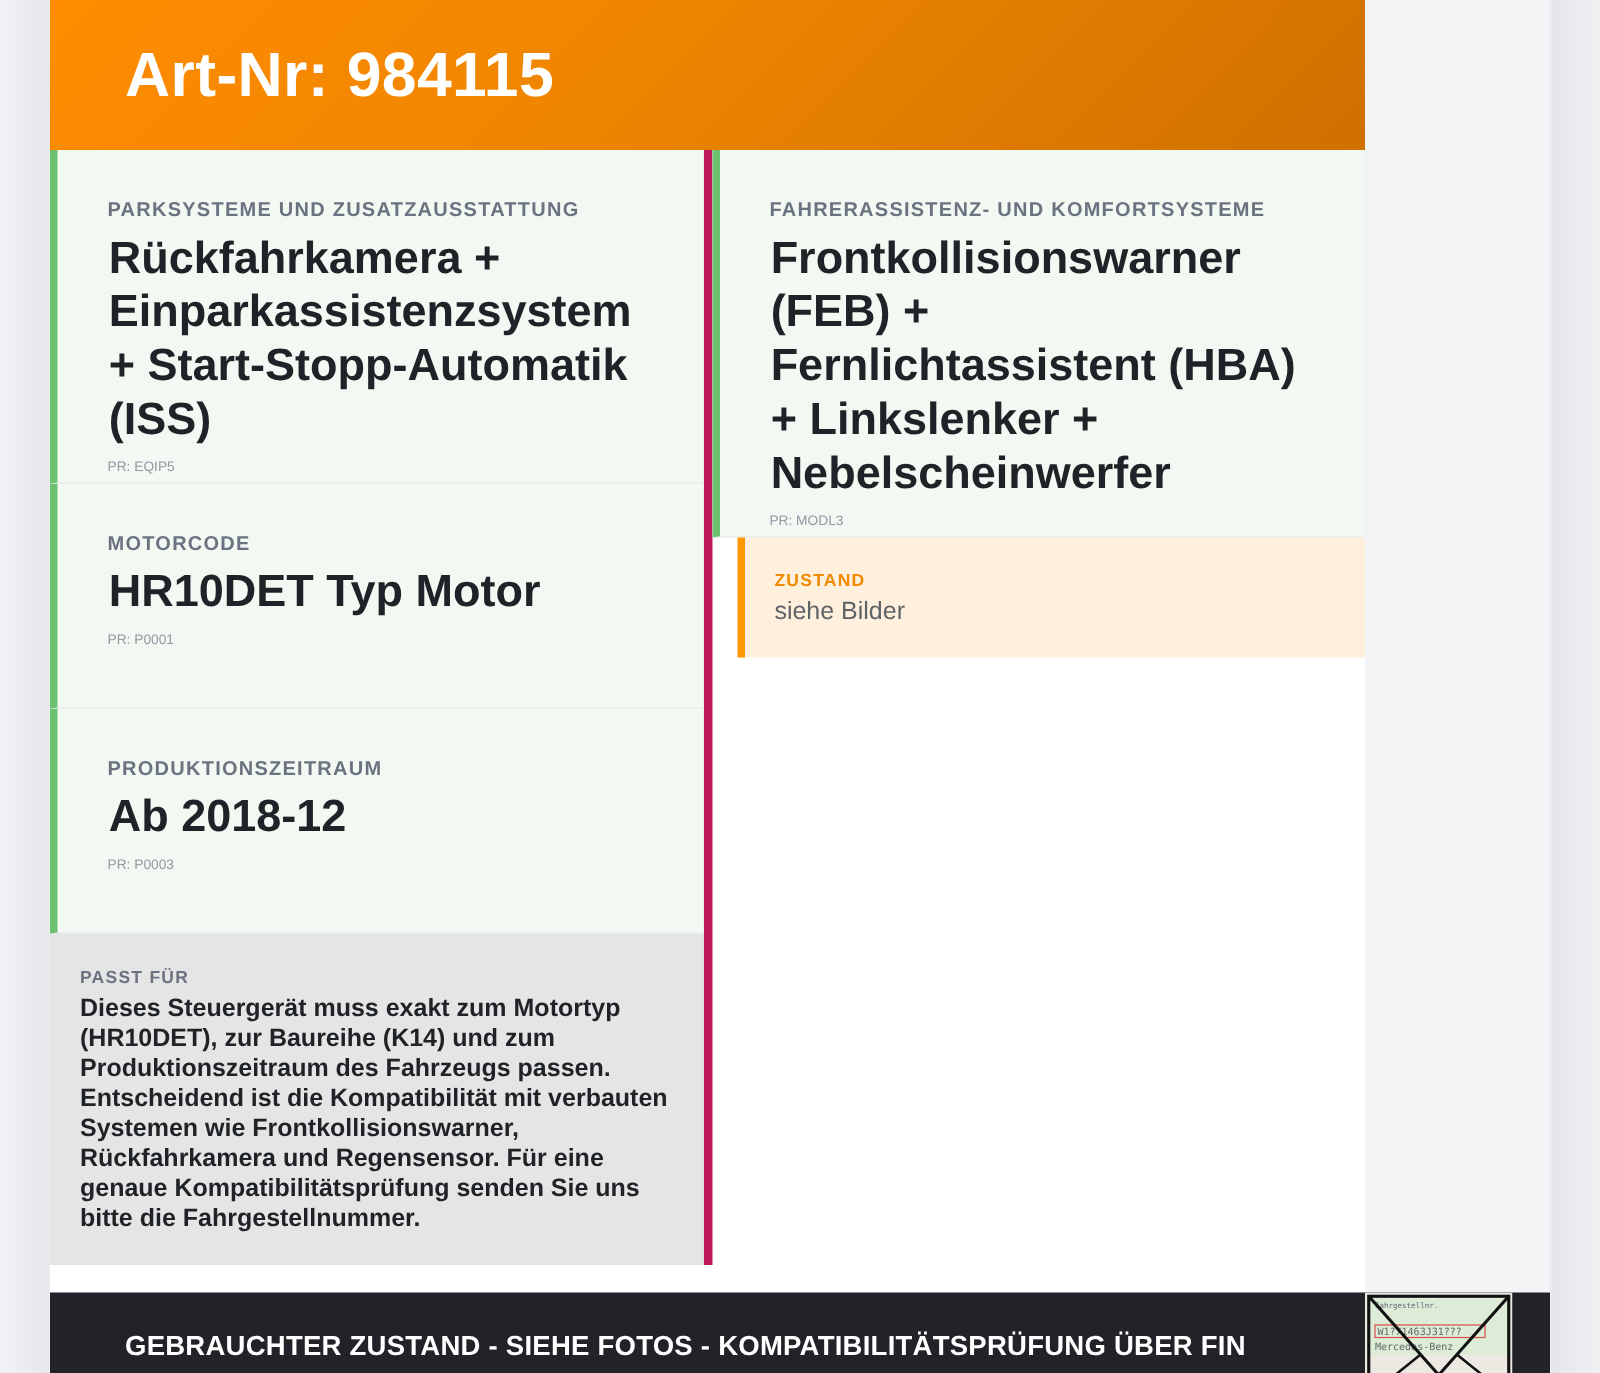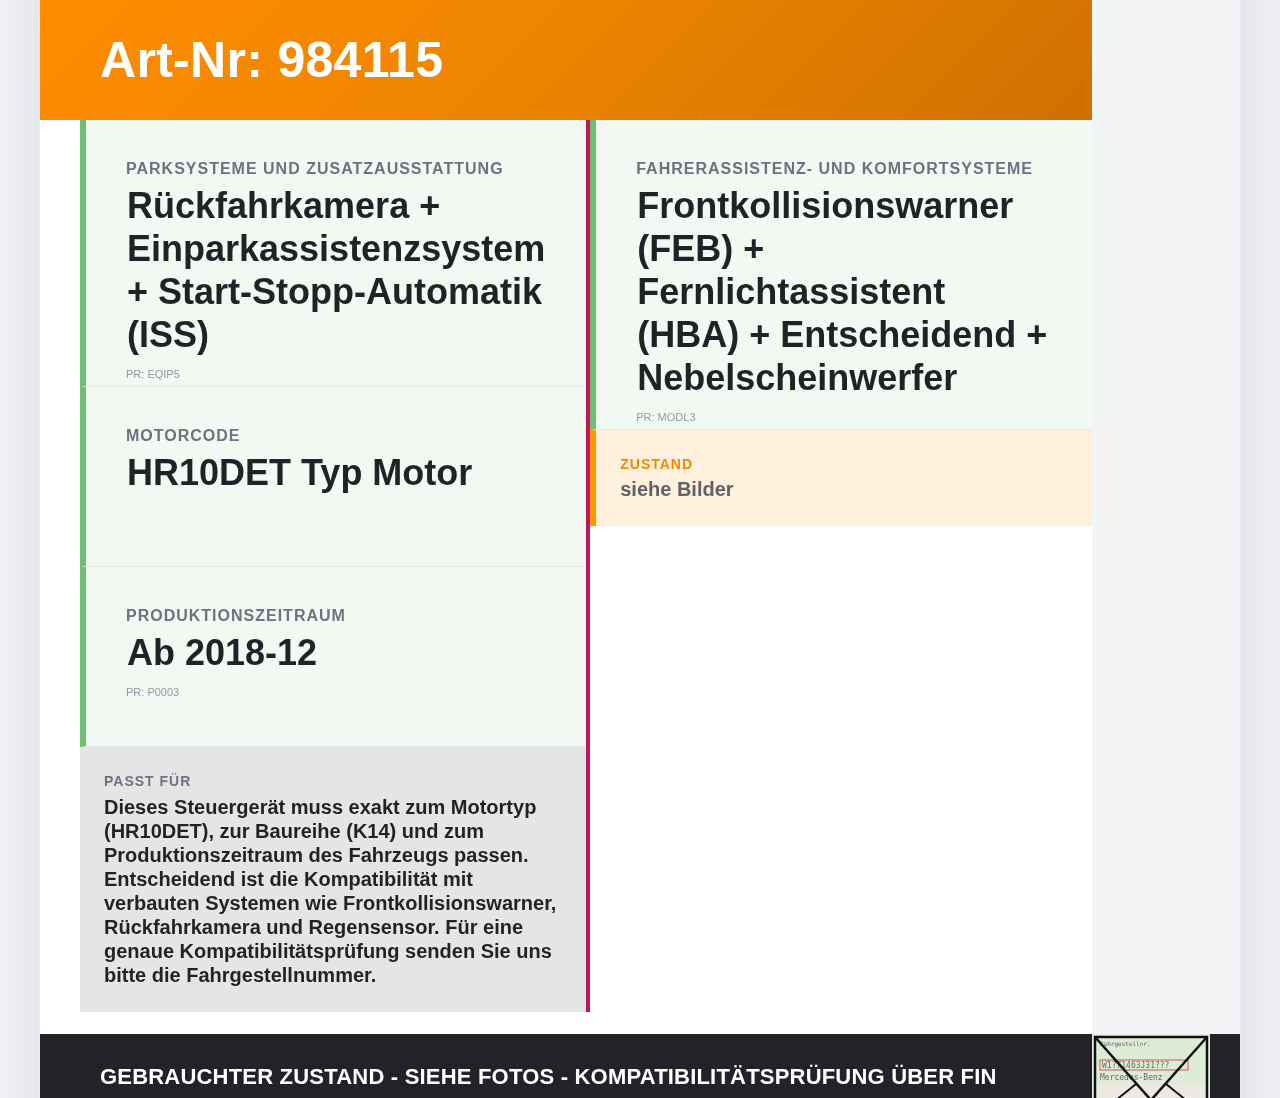--- a/index.html
+++ b/index.html
@@ -15,21 +15,21 @@
   .header {
     height: 120px;
     background: linear-gradient(135deg, #ff8c00 0%, #ee8500 45%, #cf7000 100%);
     display: flex; align-items: center;
   }
   .header h1 {
     margin: 0 0 0 60px; color: #ffffff; font-size: 50px; font-weight: 700; letter-spacing: 0.3px;
   }
   .grid { display: flex; }
   .col { width: 600px; }
-  .col.left { border-right: 4px solid #be185d; padding-left: 40px; }
+  .col.left { border-right: 7px solid #be185d; }
   .card {
     background: #f2f9f3; border-left: 6px solid #6cc070;
     border-bottom: 1px solid #e3e8ea;
     padding: 40px 40px 0 40px; box-sizing: border-box;
   }
   .card .label {
     font-size: 16px; font-weight: 700; color: #6b7280; letter-spacing: 1px;
     text-transform: uppercase; margin: 0 0 6px 0;
   }
   .card .value {
@@ -40,26 +40,26 @@
     padding: 26px 24px 0 24px; background: #e5e5e5;
   }
   .passt .label {
     font-size: 14px; font-weight: 700; color: #6b7280; letter-spacing: 1px; margin-bottom: 6px;
   }
   .passt .text {
     font-size: 20px; font-weight: 700; color: #1f2226; line-height: 24px; margin: 0;
   }
   .zustand {
     background: #fef0dc; border-left: 6px solid #ff9800;
-    padding: 26px 24px 0 24px; height: 96px; box-sizing: border-box;
+    padding: 26px 24px 0 24px; height: 96px; box-sizing: border-box; margin-left: 20px;
   }
   .zustand .label {
     font-size: 14px; font-weight: 700; color: #f28a00; letter-spacing: 1px; margin-bottom: 6px;
   }
-  .zustand .text { font-size: 20px; font-weight: 700; color: #5f6368; }
+  .zustand .text { font-size: 20px; font-weight: 400; color: #5f6368; }
   .footer {
     position: absolute; left: 0; top: 1034px; width: 1200px; height: 86px;
     background: #212328; display: flex; align-items: center;
   }
   .footer .text {
     margin-left: 60px; color: #ffffff; font-size: 22px; font-weight: 700; letter-spacing: 0.2px;
   }
   .envelope {
     position: absolute; left: 1052px; top: 0; width: 118px; height: 86px;
   }
@@ -75,36 +75,37 @@
   <div class="grid">
     <div class="col left">
       <div class="card" style="height:267px">
         <div class="label">PARKSYSTEME UND ZUSATZAUSSTATTUNG</div>
         <p class="value">Rückfahrkamera + Einparkassistenzsystem + Start-Stopp-Automatik (ISS)</p>
         <div class="pr">PR: EQIP5</div>
       </div>
       <div class="card" style="height:180px">
         <div class="label">MOTORCODE</div>
         <p class="value">HR10DET Typ Motor</p>
+        <div class="pr">PR: P0001</div>
       </div>
       <div class="card" style="height:180px">
         <div class="label">PRODUKTIONSZEITRAUM</div>
         <p class="value">Ab 2018-12</p>
         <div class="pr">PR: P0003</div>
       </div>
       <div class="passt" style="height:265px;box-sizing:border-box">
         <div class="label">PASST FÜR</div>
         <p class="text">Dieses Steuergerät muss exakt zum Motortyp (HR10DET), zur Baureihe (K14) und zum Produktionszeitraum des Fahrzeugs passen. Entscheidend ist die Kompatibilität mit verbauten Systemen wie Frontkollisionswarner, Rückfahrkamera und Regensensor. Für eine genaue Kompatibilitätsprüfung senden Sie uns bitte die Fahrgestellnummer.</p>
       </div>
     </div>
 
     <div class="col right">
       <div class="card" style="height:310px">
         <div class="label">FAHRERASSISTENZ- UND KOMFORTSYSTEME</div>
-        <p class="value">Frontkollisionswarner (FEB) + Fernlichtassistent (HBA) + Entscheidend + Nebelscheinwerfer</p>
+        <p class="value">Frontkollisionswarner (FEB) + Fernlichtassistent (HBA) + Linkslenker + Nebelscheinwerfer</p>
         <div class="pr">PR: MODL3</div>
       </div>
       <div class="zustand">
         <div class="label">ZUSTAND</div>
         <div class="text">siehe Bilder</div>
       </div>
     </div>
   </div>
 
   <div class="footer">

